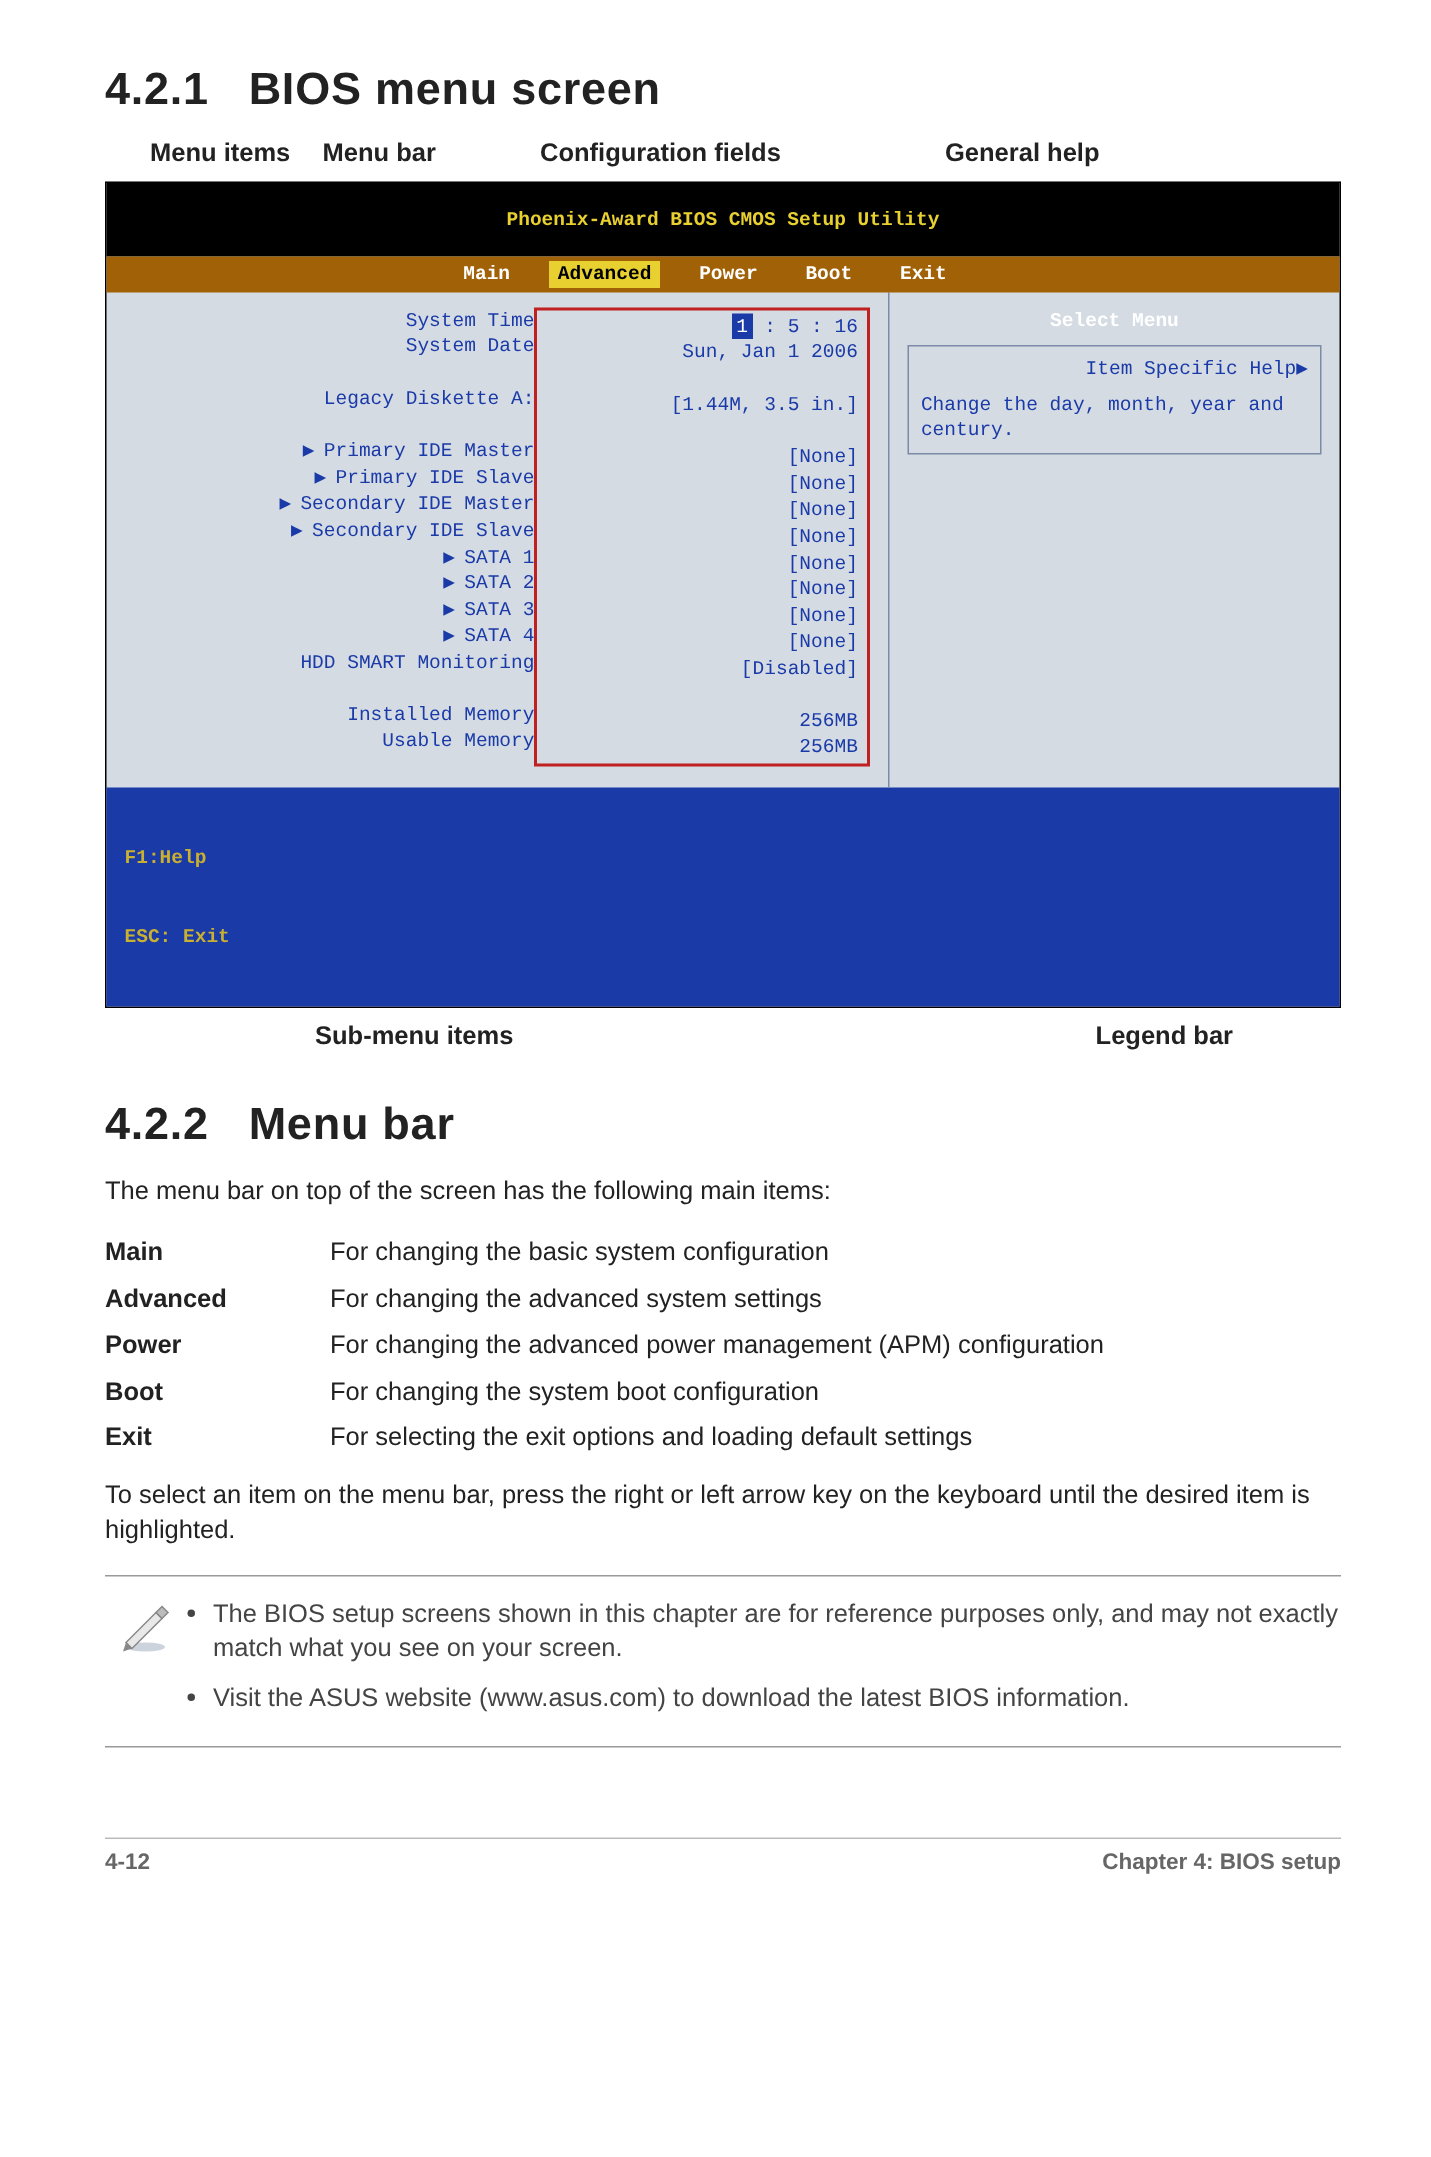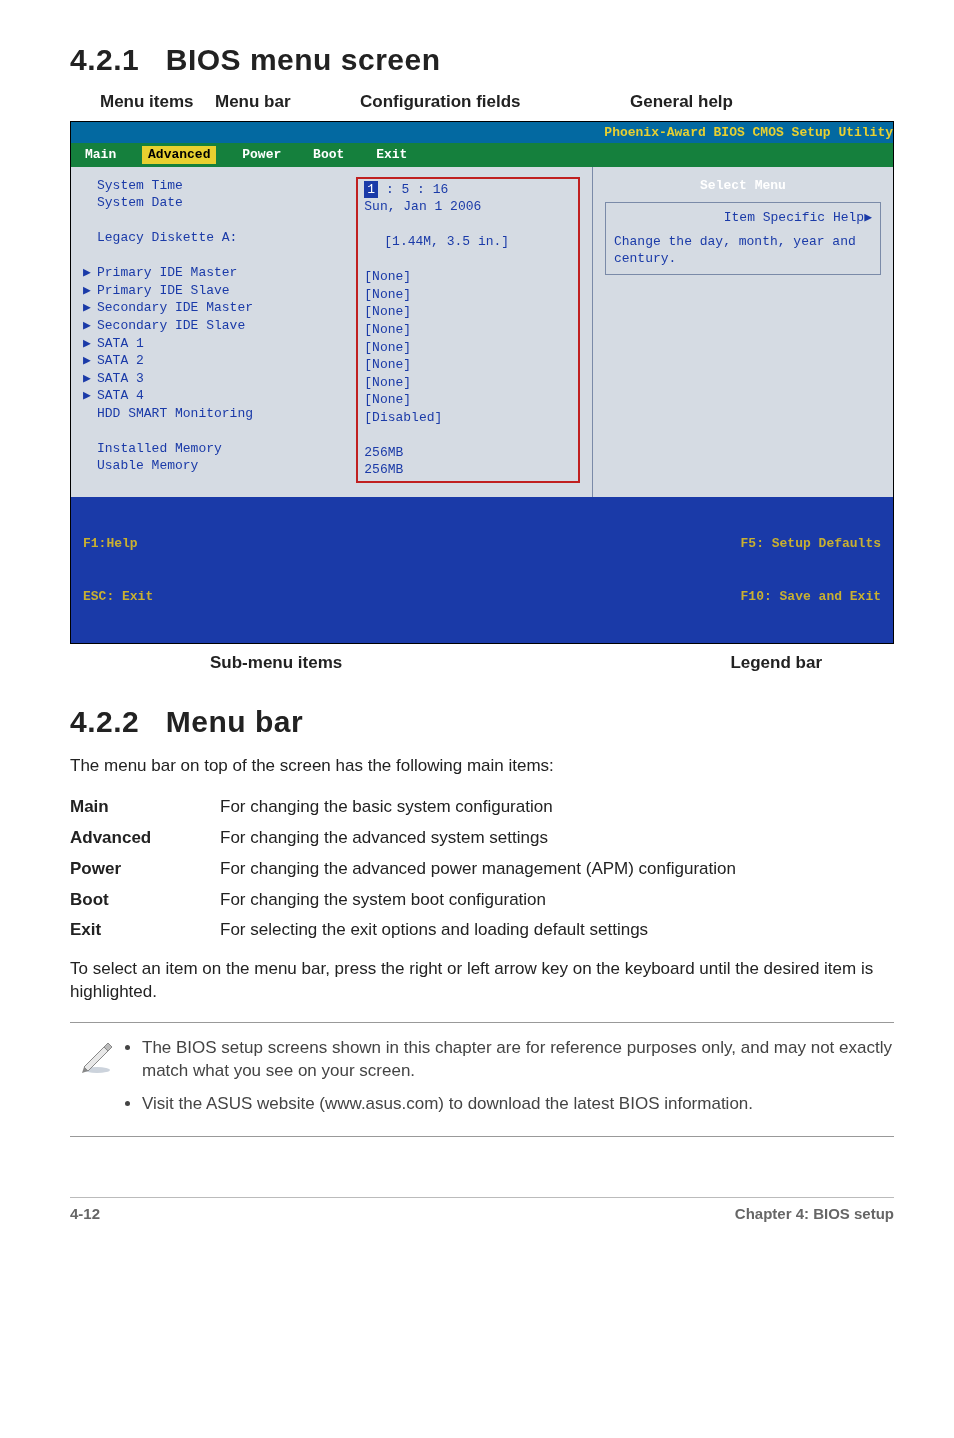--- a/index.html
+++ b/index.html
@@ -29,67 +29,69 @@
   .bios-box {
     border: 1px solid #000;
     background: #d5dbe3;
     font-family: "Courier New", monospace;
     font-size: 13px;
     color: #000;
     margin-bottom: 8px;
   }
   .bios-title {
     position: relative;
-    text-align: right;
+    text-align: center;
     color: #e8d030;
-    background: #0369a1;
-    font-weight: bold;
-    padding: 2px 0;
+    background: #000000;
+    font-weight: bold;
+    padding: 16px 0;
   }
   .bios-menu-bar {
-    background: #15803d;
+    background: #a16207;
     color: #fff;
     padding: 3px 14px;
     font-weight: bold;
     position: relative;
+    text-align: center;
   }
   .bios-menu-bar span { display: inline-block; margin-right: 24px; }
   .bios-menu-bar .active { background: #e8d030; color: #000; padding: 0 6px; margin-left:-6px; margin-right:18px;}
   .bios-body {
     display: flex;
     padding: 0;
   }
   .bios-left {
     flex: 1.8;
     padding: 10px 12px 14px 12px;
     color: #1a3aa8;
     position: relative;
   }
   .bios-right {
     flex: 1;
     border-left: 1px solid #7a8aa8;
     padding: 10px 12px;
     color: #1a3aa8;
   }
-  .bios-row { display: flex; white-space: pre; }
+  .bios-row { display: flex; white-space: pre; justify-content: flex-end; }
   .tri { color:#1a3aa8; display:inline-block; width:14px; }
   .selwrap { border: 2px solid #c02020; padding: 2px 6px; background:#d5dbe3; }
   .curbox { background:#1a3aa8; color:#fff; padding:0 3px; }
   .right-head {
     color: #fff;
     font-weight: bold;
     text-align: center;
     margin-bottom: 8px;
   }
   .bios-foot {
     background: #1a3aa8;
     color: #c9b030;
     padding: 3px 12px;
     font-weight: bold;
     display:flex;
+    flex-direction:column;
   }
   .bios-foot .col { flex:1; white-space: pre; }
   .under-labels {
     font-weight: bold;
     position: relative;
     height: 32px;
     margin-bottom: 18px;
   }
   .para { margin: 12px 0 14px 0; }
   .def-table { display: table; width: 100%; }
@@ -201,24 +203,20 @@
         </div>
         <div style="margin-top:6px">Change the day, month, year and century.</div>
       </div>
     </div>
   </div>
   <div class="bios-foot">
     <div class="col">
       <div>F1:Help</div>
       <div>ESC: Exit</div>
     </div>
-    <div class="col" style="text-align:right">
-      <div>F5: Setup Defaults</div>
-      <div>F10: Save and Exit</div>
-    </div>
   </div>
 </div>
 
 <div class="under-labels">
   <span class="lbl" style="left:140px">Sub-menu items</span>
   <span class="lbl" style="right:72px">Legend bar</span>
 </div>
 
 <h2 class="section-title">
   <span>4.2.2</span>&nbsp;&nbsp;

